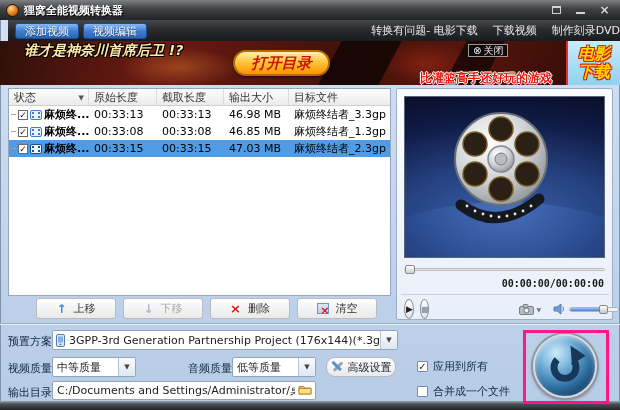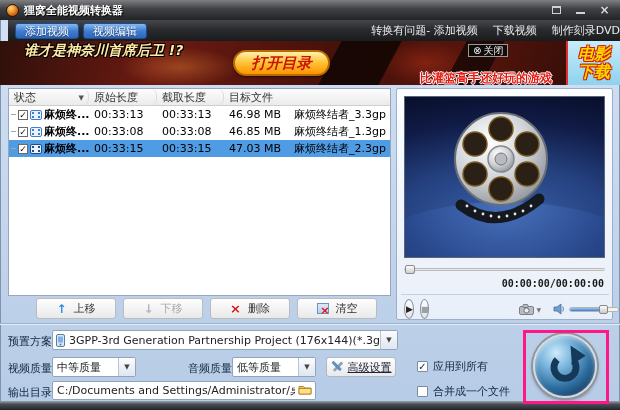--- a/index.html
+++ b/index.html
@@ -47,21 +47,21 @@
             text-shadow:1px 0 0 #fff,-1px 0 0 #fff,0 1px 0 #fff,0 -1px 0 #fff; }
   .side-banner { position:absolute; left:566px; top:0; width:54px; height:44px; cursor:pointer;
             background:linear-gradient(#c8ecfa,#8ed2ee); border-left:2px solid #e03030; display:flex; align-items:center; justify-content:center; }
   .side-banner-text { width:36px; font-size:16px; font-weight:bold; line-height:1.15; text-align:center; color:#ffd400; font-style:italic;
             text-shadow:1px 1px 0 #d02000,-1px 1px 0 #d02000,1px -1px 0 #d02000,-1px -1px 0 #d02000; }
 
   
   .file-table { position:absolute; left:8px; top:88px; width:383px; height:208px; background:#fff; border:1px solid #96a7bd; }
   .thead { display:grid; grid-template-columns:80px 68px 67px 65px 1fr; height:17px;
            background:linear-gradient(#fdfdfd,#ebebec); border-bottom:1px solid #cfcfcf; }
-  .th { position:relative; font-size:11px; color:#333; padding:1px 0 0 5px; border-right:1px solid #dcdcdc; overflow:hidden; white-space:nowrap; cursor:default;border-radius:6px; }
+  .th { position:relative; font-size:11px; color:#333; padding:1px 0 0 5px; border-right:1px solid #dcdcdc; overflow:hidden; white-space:nowrap; cursor:default; }
   .th:last-child { border-right:none; }
   .sort-arrow { position:absolute; right:4px; top:5px; font-size:7px; color:#555; }
   .trow { display:grid; grid-template-columns:80px 68px 67px 65px 1fr; height:17px; align-items:center; font-size:11px; color:#000; cursor:default; }
   .trow.selected { background:#4f9be4; }
   .td { padding-left:5px; overflow:hidden; white-space:nowrap; }
   .status-cell { display:flex; align-items:center; gap:2px; padding-left:2px; overflow:hidden; }
   .tree-dash { width:5px; height:1px; background:#9aa; flex:none; }
   .cbx { width:10px; height:10px; flex:none; background:#fff; border:1px solid #6a6a6a; font-size:9px; font-weight:bold;
          line-height:8px; text-align:center; color:#111; cursor:pointer; }
   .film-ico { flex:none; width:12px; height:10px; }
@@ -105,22 +105,22 @@
   .vol-thumb { position:absolute; left:30px; top:0; width:9px; height:9px; background:linear-gradient(#fdfdfd,#c8c8c8); border:1px solid #888; border-radius:2px; }
 
   
   .settings-sep { position:absolute; left:0; top:323px; width:620px; height:1px; background:#9fb2ca; box-shadow:0 1px 0 #e2ecf8; }
   .set-label { position:absolute; font-size:11px; color:#10253e; }
   .combo { position:absolute; height:20px; background:#fff; border:1px solid #90a4bc; border-radius:2px; display:flex; align-items:center; cursor:pointer; }
   .combo-text { flex:1; font-size:11px; color:#222; padding-left:4px; overflow:hidden; white-space:nowrap; }
   .combo-arrow { width:17px; height:100%; border-left:1px solid #b8c4d4; background:linear-gradient(#fbfcfe,#dfe6ef);
                  display:flex; align-items:center; justify-content:center; font-size:7px; color:#444; }
   .phone-ico { margin-left:3px; flex:none; }
-  .set-btn { position:absolute; height:20px; background:linear-gradient(#fefefe,#e7e9ec); border:1px solid #b2b8c0; border-radius:3px;
-             font-size:11px; color:#223; display:flex; align-items:center; justify-content:center; gap:5px; cursor:pointer;text-decoration:underline; }
+  .set-btn { position:absolute; height:20px; background:linear-gradient(#fefefe,#e7e9ec); border:1px solid #b2b8c0; border-radius:9px;
+             font-size:11px; color:#223; display:flex; align-items:center; justify-content:center; gap:5px; cursor:pointer; }
   .dir-input { position:absolute; left:52px; top:381px; width:264px; height:19px; border:1px solid #90a4bc; border-radius:2px;
                font-size:11px; font-family:"DejaVu Sans", sans-serif; color:#222; padding:0 20px 0 4px; background:#fff; }
   .dir-folder-ico { position:absolute; left:298px; top:384px; cursor:pointer; }
   .chk-group { position:absolute; display:flex; align-items:center; gap:5px; cursor:pointer; }
   .chk-box { width:11px; height:11px; background:#fff; border:1px solid #7a8aa0; border-radius:1px; font-size:10px; font-weight:bold;
              line-height:9px; text-align:center; color:#123; }
   .chk-label { font-size:11px; color:#10253e; }
 
   
   .convert-glow { position:absolute; left:540px; top:382px; width:52px; height:18px; border-radius:50%;
@@ -151,21 +151,21 @@
           <span class="glyph-min"></span>
         </div>
       <div class="win-btn glyph-close">×</div>
     </div>
   </div>
 
   <div class="toolbar">
     <button class="tb-btn">添加视频</button>
     <button class="tb-btn">视频编辑</button>
     <div class="tb-links">
-      <span>转换有问题- 添加视频</span>
+      <span>转换有问题- 电影下载</span>
       <span>下载视频</span>
       <span>制作刻录DVD</span>
     </div>
   </div>
 
   <div class="banner">
     <div class="art-glow1"></div>
     <div class="art-glow2"></div>
     <div class="art-wedge1"></div>
     <div class="art-wedge2"></div>
@@ -182,20 +182,21 @@
   </div>
 
   <div class="file-table">
     <div class="thead">
       <div class="th">
         <span>状态</span>
         <span class="sort-arrow">▼</span>
       </div>
       <div class="th">原始长度</div>
       <div class="th">截取长度</div>
+      <div class="th">输出大小</div>
       <div class="th">目标文件</div>
     </div>
 
     <div class="trow">
       <div class="status-cell">
         <span class="tree-dash"></span>
         <span class="cbx">✓</span>
         <svg class="film-ico" viewBox="0 0 12 10">
             <rect x="0.5" y="0.5" width="11" height="9" rx="1.5" fill="#eaf2fc" stroke="#3f7dd2"></rect>
             <rect x="2" y="2" width="2" height="2" fill="#3f7dd2"></rect>

